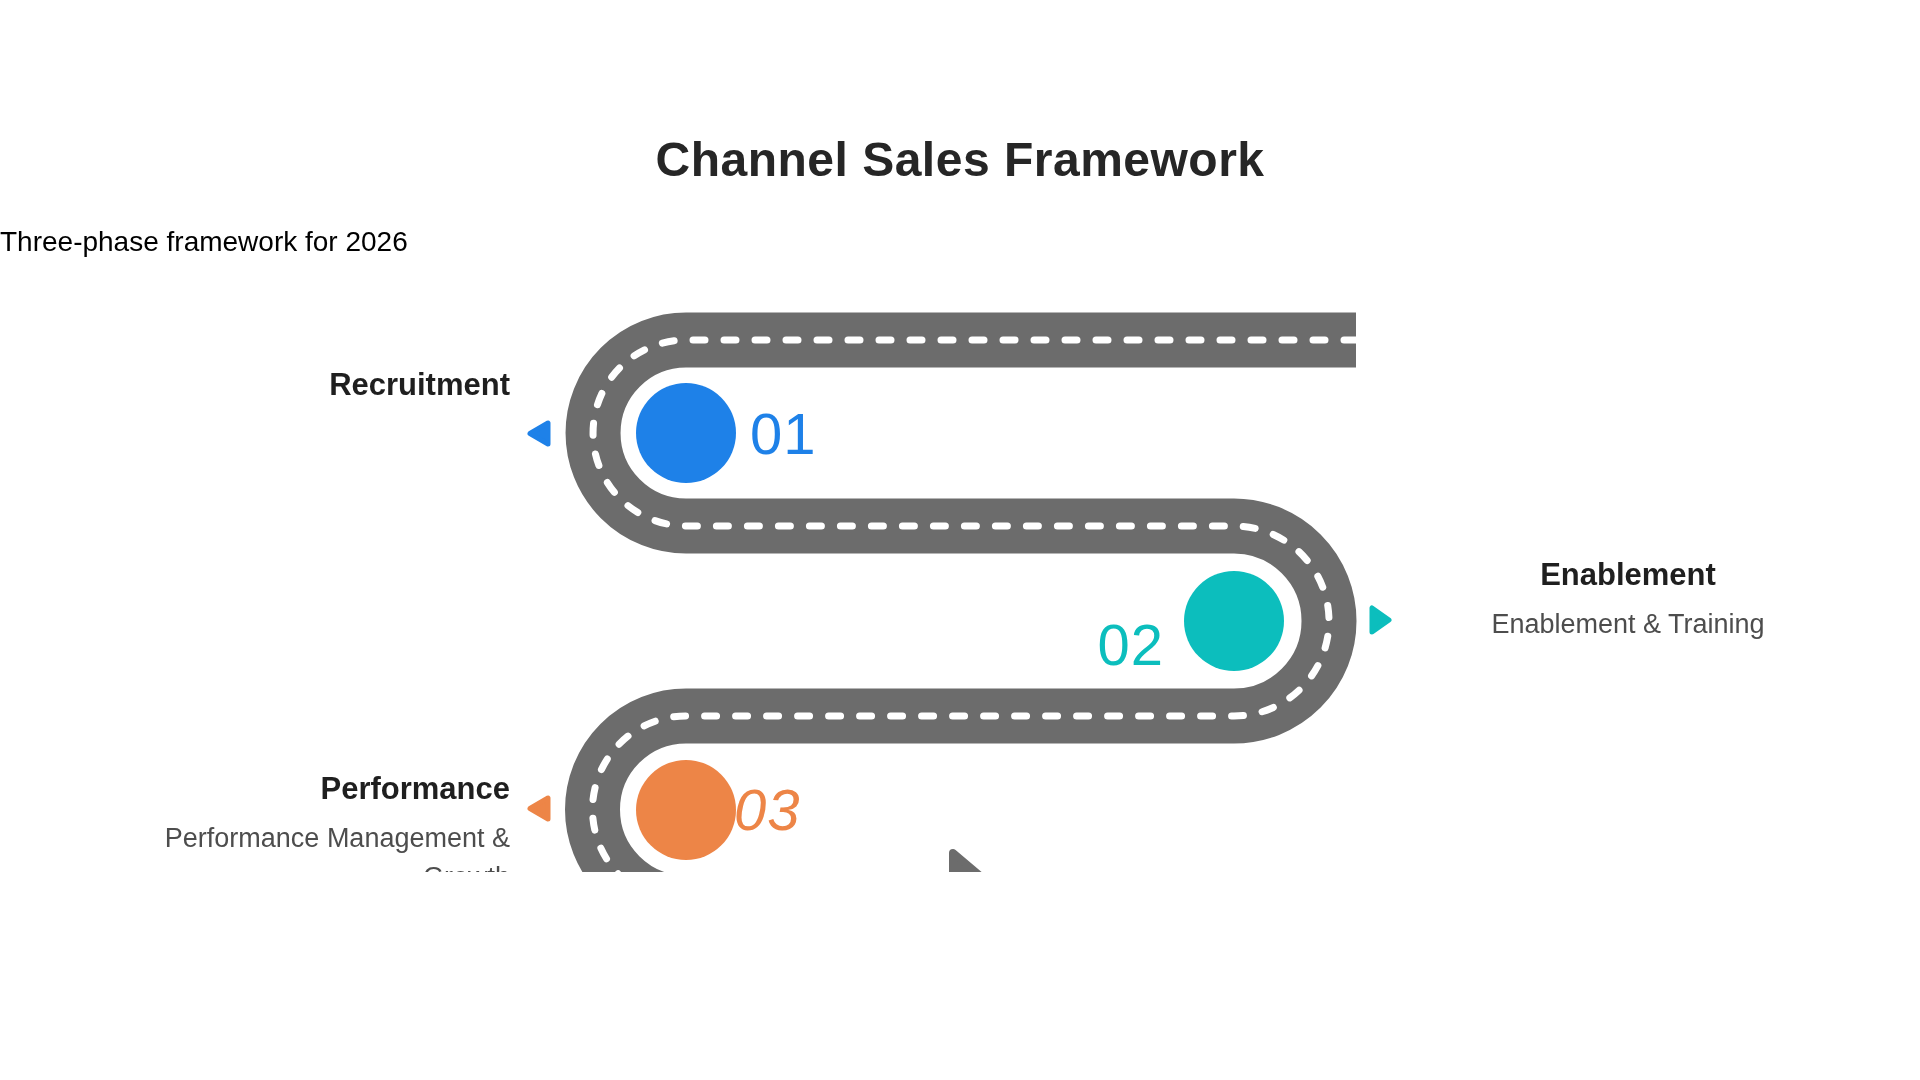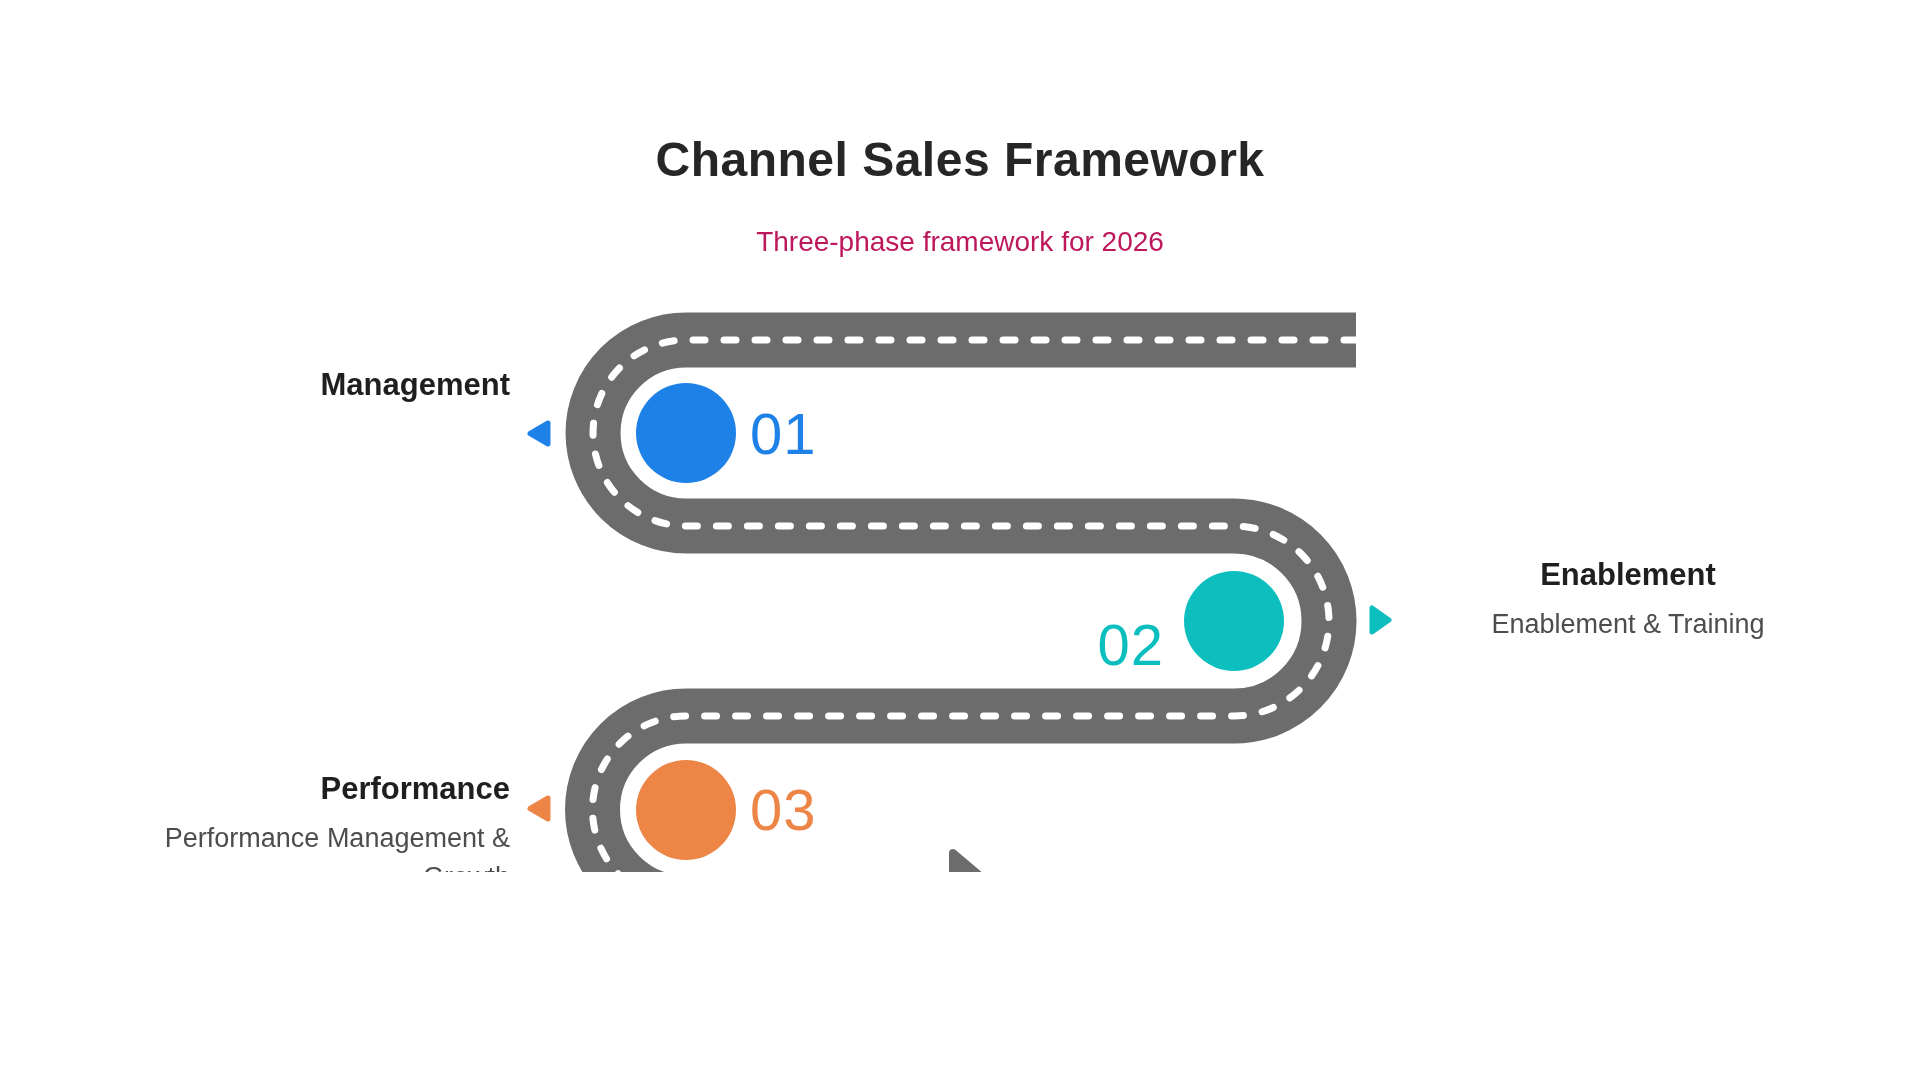--- a/index.html
+++ b/index.html
@@ -19,24 +19,23 @@
     font-size: 48px;
     font-weight: 600;
     color: #262626;
     line-height: 1;
     letter-spacing: 0.5px;
   }
   .subtitle {
     position: absolute;
     left: 0; right: 0;
     top: 228px;
-    text-align: center;
     font-size: 28px;
     font-weight: 400;
-    color: #be185d;
+    color: #000000;
     line-height: 1;
   }
   .road-svg {
     position: absolute;
     left: 0; top: 0;
     width: 1920px; height: 1080px;
   }
   .phase-block { position: absolute; }
   .phase-block.align-right { text-align: right; }
   .phase-block.align-left { text-align: center; }
@@ -60,21 +59,21 @@
     position: absolute;
     font-size: 58px;
     font-weight: 300;
     line-height: 62px;
     height: 62px;
     letter-spacing: 1px;
     text-align: right;
   }
   .num1 { left: 750px; top: 403px; }
   .num2 { right: 756px; top: 590px; text-align: right; margin-top: 24px; }
-  .num3 { left: 750px; top: 779px; }
+  .num3 { left: 734px; top: 779px; font-style: italic; }
 </style>
 </head>
 <body>
 
 <div class="stage">
 
   <svg class="road-svg" viewBox="0 0 1920 1080" aria-hidden="true">
 
     <path d="M 1356 340 H 686 A 93 93 0 0 0 686 526 H 1234 A 95 95 0 0 1 1234 716 H 686 A 93.5 93.5 0 0 0 686 903 H 957" fill="none" stroke-width="55" stroke-linecap="butt" stroke="#6C6C6C"></path>
 
@@ -98,21 +97,21 @@
   </svg>
 
   <div class="title">Channel Sales Framework</div>
   <div class="subtitle">Three-phase framework for 2026</div>
 
   <div class="phase-number num1" style="color: rgb(30, 129, 232);">01</div>
   <div class="phase-number num2" style="color: rgb(12, 190, 189);">02</div>
   <div class="phase-number num3" style="color: rgb(237, 133, 71);">03</div>
 
   <div class="phase-block phase1-block align-right">
-    <div class="phase-label">Management</div>
+    <div class="phase-label">Recruitment</div>
   </div>
 
   <div class="phase-block phase2-block align-left">
     <div class="phase-label">Enablement</div>
     <div class="phase-sublabel">Enablement &amp; Training</div>
   </div>
 
   <div class="phase-block phase3-block align-right">
     <div class="phase-label">Performance</div>
     <div class="phase-sublabel">Performance Management &amp; Growth</div>

